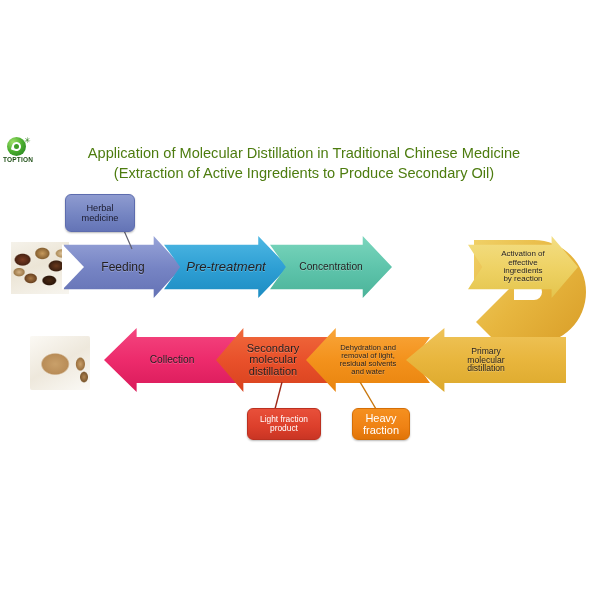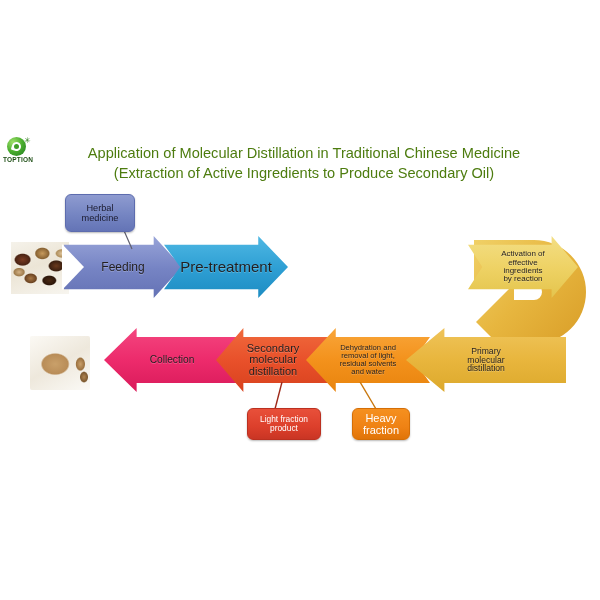--- a/index.html
+++ b/index.html
@@ -274,22 +274,25 @@
              L 66 64
              A 8 8 0 0 0 66 48
              L 6 48
              Z" fill="url(#ugrad)"></path>
   </svg>
 
   <div class="arrow-row" id="row1">
     <div class="arrow chev-start" style="left:0px; width:118px; background:linear-gradient(180deg,#98a4d8 0%,#7684c4 52%,#6472b5 100%); font-size:12px;">
       <span class="lbl">Feeding</span>
     </div>
-    <div class="arrow chev" style="left:100px; width:124px; background:linear-gradient(180deg,#4fb8e3 0%,#2e9fd4 52%,#1d8cc2 100%); font-size:15px;">
+    <div class="arrow chev" style="left:100px; width:124px; background:linear-gradient(180deg,#4fb8e3 0%,#2e9fd4 52%,#1d8cc2 100%); font-size:13px;font-style:italic;">
       <span class="lbl">Pre-treatment</span>
+    </div>
+    <div class="arrow chev" style="left:206px; width:122px; background:linear-gradient(180deg,#7bd6bd 0%,#5ec4ab 52%,#4bb399 100%); font-size:10.2px;">
+      <span class="lbl">Concentration</span>
     </div>
     <div class="arrow chev" style="left:404px; width:110px; background:linear-gradient(180deg,#f3de84 0%,#eed264 52%,#e4c44d 100%); font-size:8.0px;">
       <span class="lbl">Activation of
 effective
 ingredients
 by reaction</span>
     </div>
   </div>
 
   <div id="notch-white"></div>

